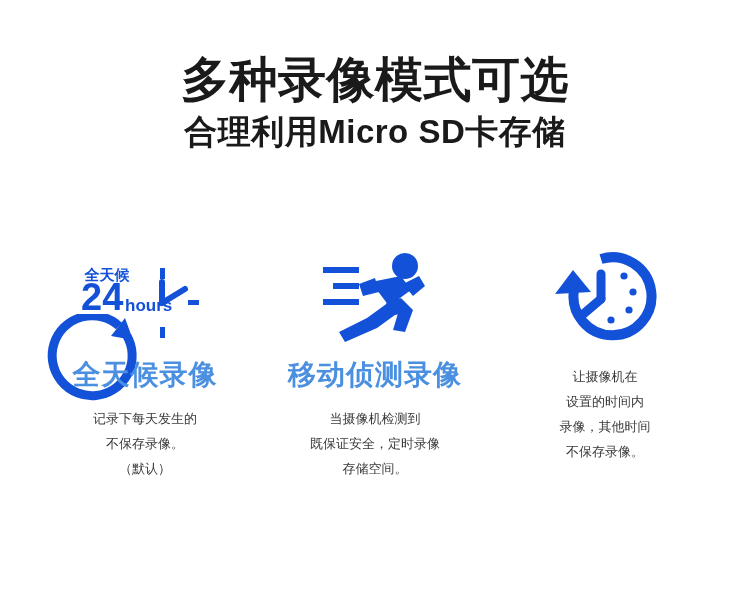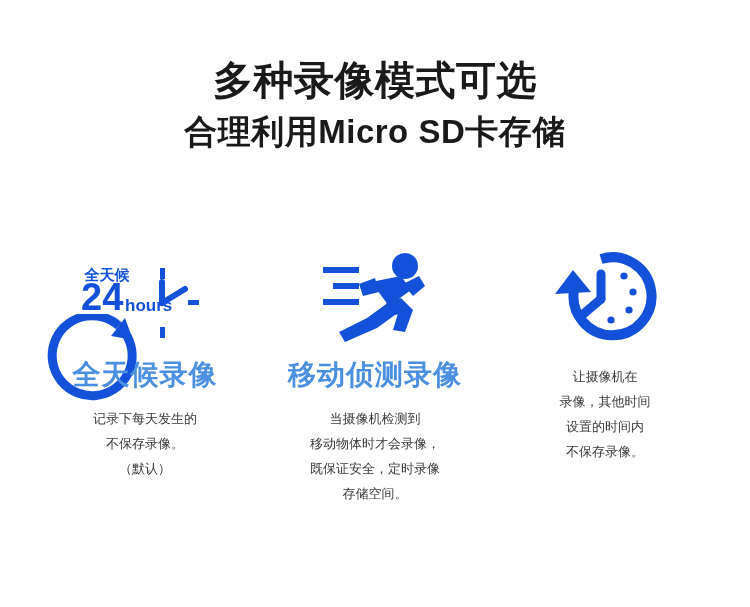--- a/index.html
+++ b/index.html
@@ -24,21 +24,21 @@
   
   .heading {
     position: absolute;
     top: 54px;
     left: 0;
     width: 750px;
     text-align: center;
     color: #1a1a1a;
   }
   .heading-line {
-    font-size: 40px;
+    font-size: 48px;
     line-height: 52px;
     font-weight: 700;
     letter-spacing: 0.5px;
     white-space: nowrap;
   }
   .heading-line.l2 {
     font-size: 33px;
   }
 
   
@@ -162,21 +162,20 @@
           <path d="M 74 54 L 52 70 L 24 84 L 30 94 L 62 80 L 84 64 Z" fill="#1352d8"></path>
 
           <path d="M 86 50 L 98 62 L 90 84 L 78 82 L 84 62 L 76 56 Z" fill="#1352d8"></path>
 
           <circle cx="80" cy="58" r="9" fill="#1352d8"></circle>
         </svg>
       </div>
       <div class="feature-title">移动侦测录像</div>
       <div class="feature-body">
         <span class="ln">当摄像机检测到</span>
-        <span class="ln">移动物体时才会录像，</span>
         <span class="ln">既保证安全，定时录像</span>
         <span class="ln">存储空间。</span>
       </div>
     </div>
 
     <div class="col">
       <div class="icon-box">
         <svg width="120" height="100" viewBox="0 0 120 100" aria-hidden="true">
 
           <g fill="none" stroke="#1352d8" stroke-width="10" stroke-linecap="butt">
@@ -191,20 +190,20 @@
           <circle cx="66" cy="72" r="3.6" fill="#1352d8"></circle>
 
           <g stroke="#1352d8" stroke-width="9" stroke-linecap="round" fill="none">
             <line x1="56" y1="51" x2="56" y2="26"></line>
             <line x1="56" y1="51" x2="36" y2="68"></line>
           </g>
         </svg>
       </div>
       <div class="feature-body">
         <span class="ln">让摄像机在</span>
+        <span class="ln">设置的时间内</span>
         <span class="ln">录像，其他时间</span>
-        <span class="ln">设置的时间内</span>
         <span class="ln">不保存录像。</span>
       </div>
     </div>
 
   </div>
 </div>
 
 </body></html>

